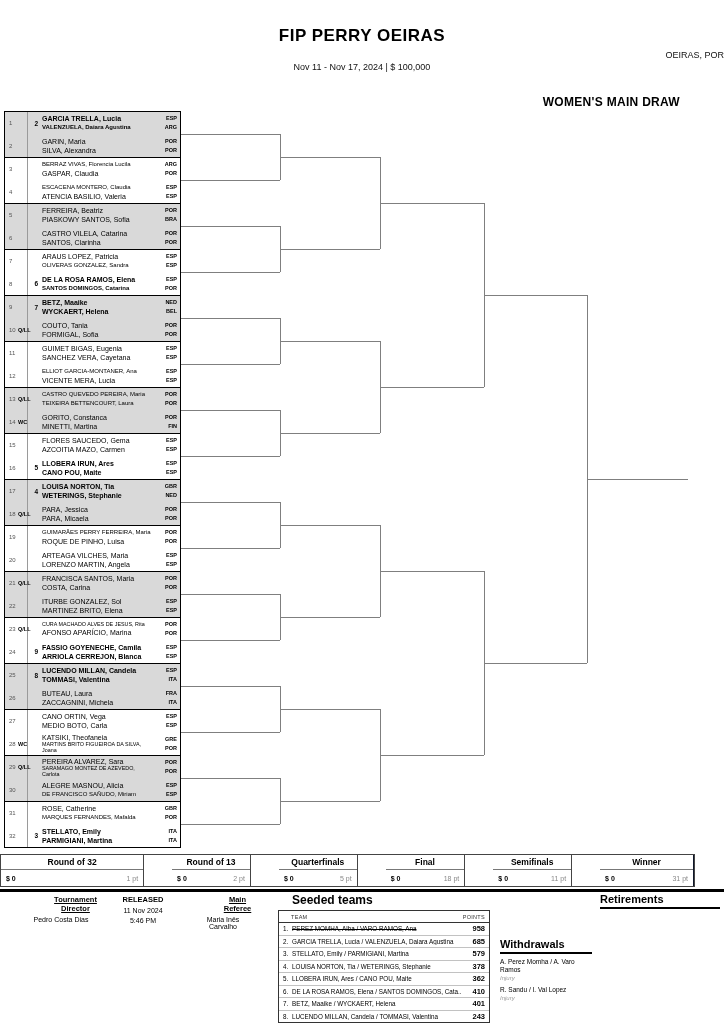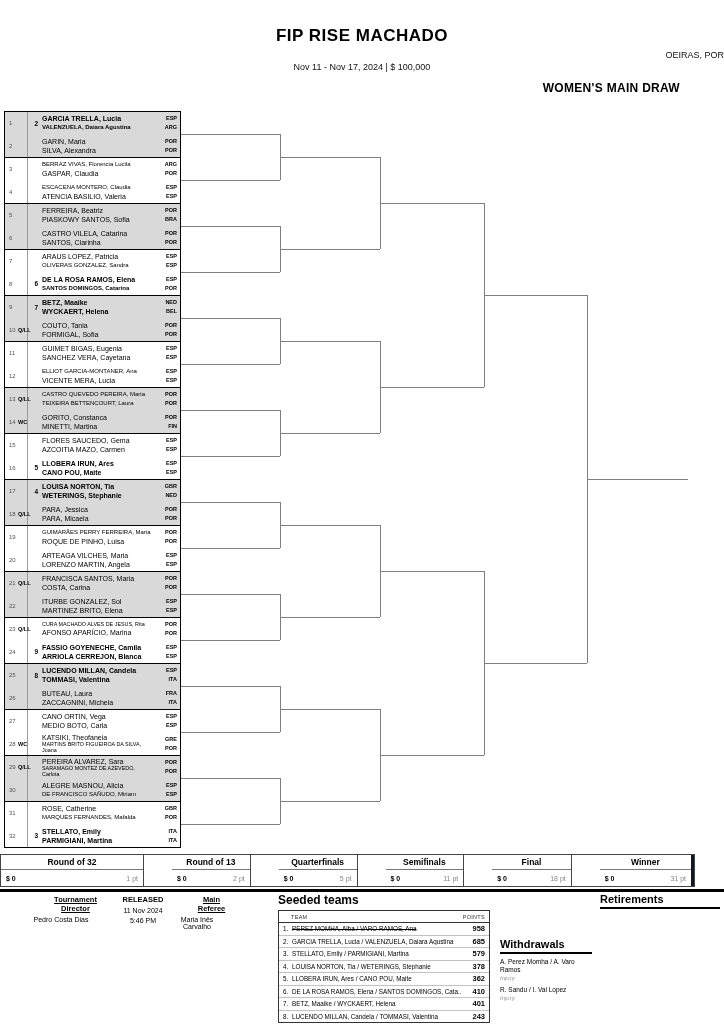--- a/index.html
+++ b/index.html
@@ -3,21 +3,21 @@
 <meta charset="utf-8">
 <style>
   html,body{margin:0;padding:0;background:#fff;}
   .page{position:relative;width:724px;height:1024px;background:#fff;overflow:hidden;
         font-family:"Liberation Sans","DejaVu Sans",sans-serif;color:#000;}
   .abs{position:absolute;}
   
   .hdr-title{left:0;top:26px;width:724px;text-align:center;font-size:17px;font-weight:bold;letter-spacing:.5px;}
   .hdr-loc{left:0;top:50px;width:724px;text-align:right;font-size:9px;color:#111;}
   .hdr-dates{left:0;top:62px;width:724px;text-align:center;font-size:9px;color:#111;}
-  .draw-title{right:44px;top:81px;font-size:12px;font-weight:bold;letter-spacing:.3px;text-align:center;}
+  .draw-title{right:44px;top:95px;font-size:12px;font-weight:bold;letter-spacing:.3px;text-align:center;}
   
   .draw-list{left:4px;top:111px;width:177px;border-left:1px solid #000;border-right:1px solid #000;border-bottom:1px solid #000;box-sizing:border-box;}
   .match{height:46px;box-sizing:border-box;border-top:1px solid #000;background:#fff;}
   .match:nth-child(odd){background:#d9d9d9;}
   .team{display:flex;align-items:stretch;height:22.5px;overflow:hidden;}
   .poscol{width:23px;flex:0 0 23px;display:flex;align-items:center;box-sizing:border-box;padding-left:4px;border-right:1px solid #9a9a9a;}
   .pos{font-size:6px;color:#555;min-width:8px;}
   .tag{font-size:5.5px;font-weight:bold;color:#000;margin-left:1px;}
   .seedcol{width:10px;flex:0 0 10px;display:flex;align-items:center;justify-content:flex-end;font-size:6.5px;font-weight:bold;padding-right:2px;}
   .namescol{flex:1 1 auto;display:flex;flex-direction:column;justify-content:center;overflow:hidden;padding-left:2px;}
@@ -25,54 +25,54 @@
   .pname.shrink{font-size:6px;}
   .pname.wrap{font-size:5.4px;line-height:5.8px;white-space:normal;}
   .team.seeded .pname{font-weight:bold;}
   .ctycol{width:24px;flex:0 0 24px;display:flex;flex-direction:column;justify-content:center;align-items:flex-end;padding-right:3px;}
   .cty{font-size:5.5px;font-weight:bold;line-height:9px;}
   
   .bracket-svg{left:0;top:0;}
   
   .rounds{left:0;top:854px;width:695px;height:33px;display:flex;border:1px solid #444;box-sizing:border-box;gap:28px;}
   .rcol{box-sizing:border-box;border-right:1px solid #444;display:flex;flex-direction:column;}
-  .rcol:last-child{border-right:3px solid #0f172a;}
+  .rcol:last-child{border-right:1px solid #0f172a;}
   .rlabel{height:15px;box-sizing:border-box;border-bottom:1px solid #777;display:flex;align-items:center;justify-content:center;font-size:8.5px;font-weight:bold;}
   .rvals{flex:1;display:flex;align-items:center;justify-content:space-between;padding:0 5px;}
   .rprize{font-size:7px;font-weight:bold;}
   .rpts{font-size:7px;color:#888;}
   .thickbar{left:0;top:889px;width:724px;height:3px;background:#000;}
   
   .off-block{text-align:center;}
   .off-h{font-size:7.5px;font-weight:bold;}
   .off-h.ul{text-decoration:underline;margin-left:29px;}
   .off-v{font-size:7px;margin-top:3px;}
   
-  .seeded-title{left:278px;top:893px;font-size:12px;font-weight:bold;}
+  .seeded-title{left:292px;top:893px;font-size:12px;font-weight:bold;}
   .seeded-table{left:278px;top:910px;width:212px;border:1px solid #333;box-sizing:border-box;}
   .st-head{display:flex;justify-content:space-between;align-items:center;height:11px;border-bottom:1px solid #333;padding:0 4px 0 12px;}
   .st-head span{font-size:5.5px;color:#333;letter-spacing:.3px;}
   .st-row{display:flex;align-items:center;height:11.5px;border-top:1px solid #c2c2c2;padding:0 4px;}
   .st-row:first-of-type{border-top:none;}
   .st-num{font-size:6.3px;width:9px;flex:0 0 9px;}
   .st-team{font-size:6.3px;flex:1;white-space:nowrap;overflow:hidden;}
   .st-team.struck{text-decoration:line-through;}
   .st-pts{font-size:7.5px;font-weight:bold;text-align:right;width:24px;flex:0 0 24px;}
   
   .wd-title,.rt-title{font-size:11px;font-weight:bold;}
   .rule{height:2px;background:#000;margin-top:2px;}
   .wd-item{font-size:6.5px;line-height:8px;margin-top:4px;width:92px;}
   .wd-reason{font-size:6px;font-style:italic;color:#999;line-height:8px;}
 </style>
 </head>
 <body>
 
 <div class="page">
 
-  <div class="abs hdr-title">FIP RISE MACHADO</div>
+  <div class="abs hdr-title">FIP PERRY OEIRAS</div>
   <div class="abs hdr-loc">OEIRAS, POR</div>
   <div class="abs hdr-dates">Nov 11 - Nov 17, 2024  |  $ 100,000</div>
   <div class="abs draw-title">WOMEN'S MAIN DRAW</div>
 
   <svg class="abs bracket-svg" width="724" height="1024" viewBox="0 0 724 1024" shape-rendering="crispEdges">
       <line x1="181" y1="134" x2="280" y2="134" stroke="#7f7f7f" stroke-width="1"></line>
       <line x1="181" y1="180" x2="280" y2="180" stroke="#7f7f7f" stroke-width="1"></line>
       <line x1="181" y1="226" x2="280" y2="226" stroke="#7f7f7f" stroke-width="1"></line>
       <line x1="181" y1="272" x2="280" y2="272" stroke="#7f7f7f" stroke-width="1"></line>
       <line x1="181" y1="318" x2="280" y2="318" stroke="#7f7f7f" stroke-width="1"></line>
@@ -649,32 +649,32 @@
         <span class="rpts">2 pt</span>
       </div>
     </div>
       <div class="rcol" style="width: 99px;">
       <div class="rlabel">Quarterfinals</div>
       <div class="rvals">
         <span class="rprize">$ 0</span>
         <span class="rpts">5 pt</span>
       </div>
     </div>
+      <div class="rcol" style="width: 100px;">
+      <div class="rlabel">Final</div>
+      <div class="rvals">
+        <span class="rprize">$ 0</span>
+        <span class="rpts">18 pt</span>
+      </div>
+    </div>
       <div class="rcol" style="width: 99px;">
       <div class="rlabel">Semifinals</div>
       <div class="rvals">
         <span class="rprize">$ 0</span>
         <span class="rpts">11 pt</span>
-      </div>
-    </div>
-      <div class="rcol" style="width: 100px;">
-      <div class="rlabel">Final</div>
-      <div class="rvals">
-        <span class="rprize">$ 0</span>
-        <span class="rpts">18 pt</span>
       </div>
     </div>
       <div class="rcol" style="width: 118px;">
       <div class="rlabel">Winner</div>
       <div class="rvals">
         <span class="rprize">$ 0</span>
         <span class="rpts">31 pt</span>
       </div>
     </div>
     </div>
@@ -683,21 +683,21 @@
 
   <div class="abs off-block" style="left:18px;top:895px;width:86px;">
     <div class="off-h ul">Tournament Director</div>
     <div class="off-v">Pedro Costa Dias</div>
   </div>
   <div class="abs off-block" style="left:112px;top:895px;width:62px;">
     <div class="off-h">RELEASED</div>
     <div class="off-v">11 Nov 2024</div>
     <div class="off-v">5:46 PM</div>
   </div>
-  <div class="abs off-block" style="left:166px;top:895px;width:62px;">
+  <div class="abs off-block" style="left:192px;top:895px;width:62px;">
     <div class="off-h ul">Main Referee</div>
     <div class="off-v">Maria Inês Carvalho</div>
   </div>
 
   <div class="abs seeded-title">Seeded teams</div>
   <div class="abs seeded-table">
     <div class="st-head">
       <span>TEAM</span>
       <span>POINTS</span>
     </div>

